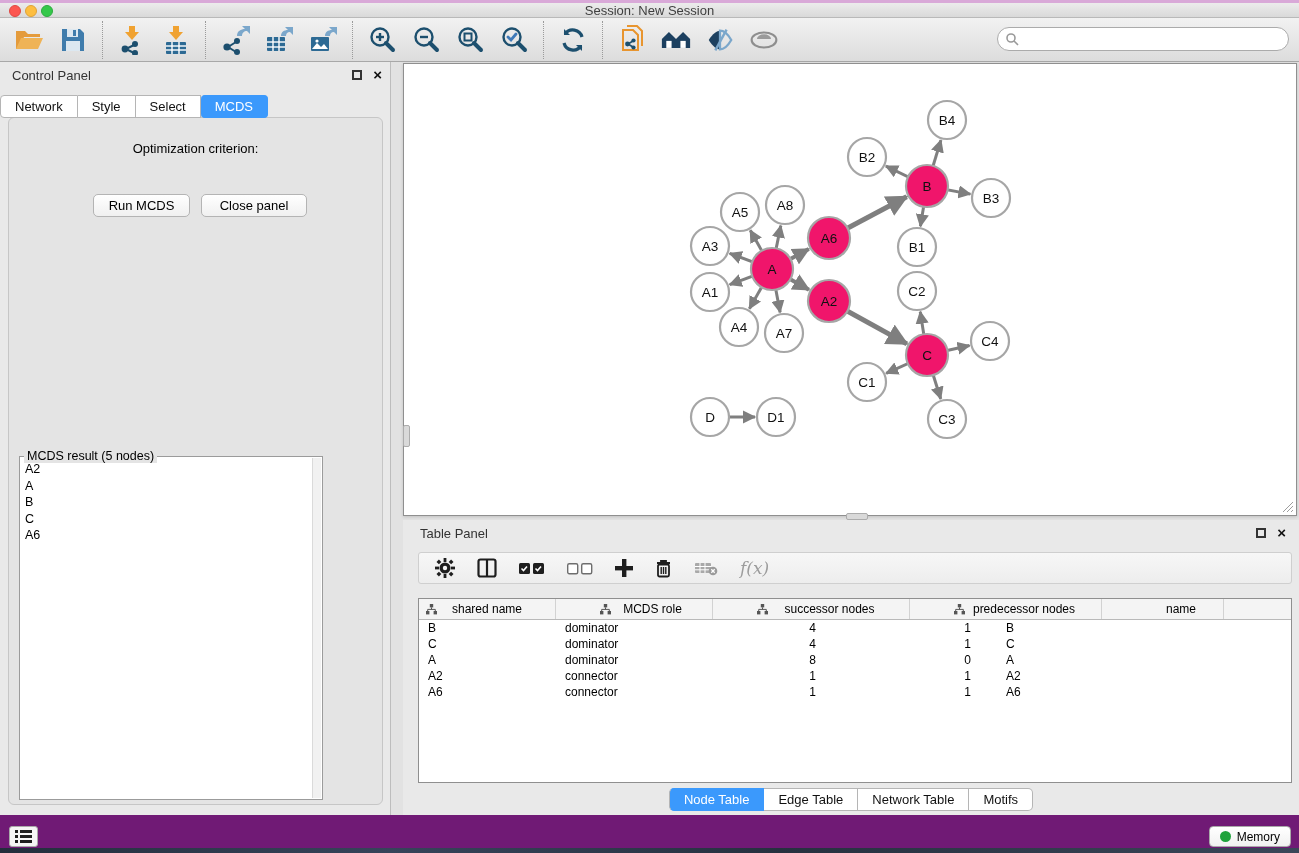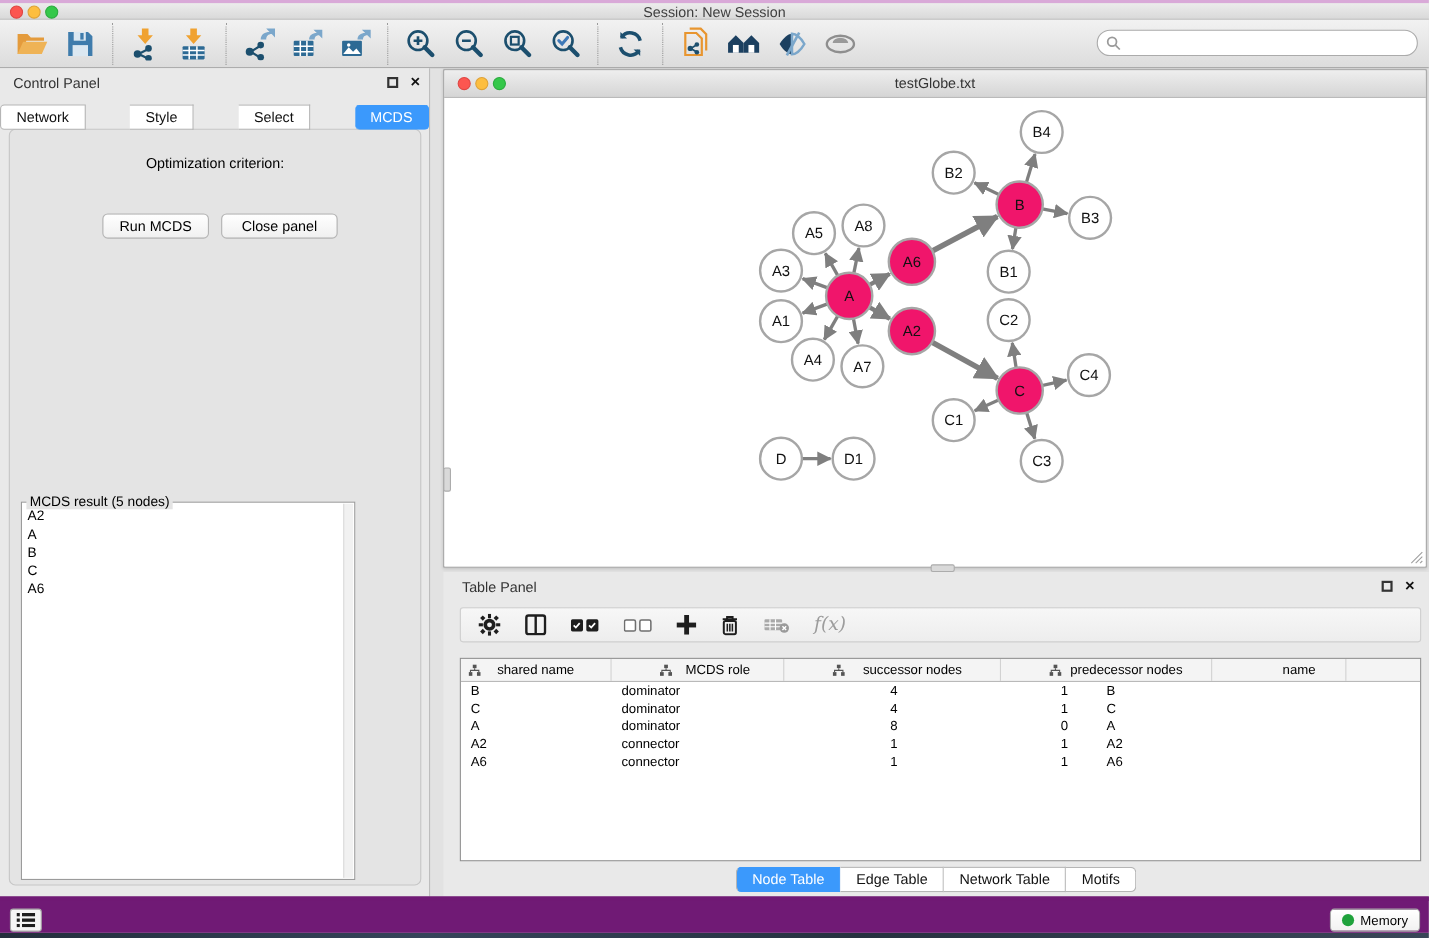--- a/index.html
+++ b/index.html
@@ -28,21 +28,21 @@
   .search-icon { position:absolute; left:8px; top:5px; }
 
   
   .control-panel { position:absolute; left:0; top:62px; width:391px; height:753px; background:#E9E9E9; border-right:1px solid #BDBDBD; }
   .panel-head { position:absolute; left:0; top:0; width:100%; height:26px; }
   .panel-head .ph-title { position:absolute; left:12px; top:6px; font-size:13px; color:#333; }
   .float-box { position:absolute; width:10px; height:10px; border:2px solid #333; top:8px; }
   .close-x { position:absolute; top:4px; font-size:15px; font-weight:900; color:#111; line-height:18px; }
   .control-panel .float-box { right:28px; } .control-panel .close-x { right:8px; }
 
-  .cp-tabs { position:absolute; left:0; top:33px; width:100%; display:flex; justify-content:space-between; z-index:2; }
+  .cp-tabs { position:absolute; left:0; top:33px; width:100%; display:flex; justify-content:flex-start; z-index:2; }
   .cp-tabs .tab, .seg .tab { height:23px; line-height:21px; font-size:13px; color:#111; background:#fff;
     border:1px solid #B5B5B5; border-left:none; padding:0 14px; }
   .cp-tabs .tab:first-child { border-left:1px solid #B5B5B5; border-radius:4px 0 0 4px; }
   .cp-tabs .tab:last-child { border-radius:0 4px 4px 0; }
   .cp-tabs .tab.active, .seg .tab.active { background:#3B99FC; color:#fff; border-color:#3B99FC; border-radius:4px; }
 
   .cp-content { position:absolute; left:8px; top:55px; width:375px; height:688px; background:#E4E4E4;
     border:1px solid #C6C6C6; border-radius:6px; }
   .opt-label { position:absolute; left:0; width:100%; top:23px; text-align:center; font-size:13px; color:#000; }
   .criterion { position:absolute; left:34px; top:43px; width:313px; height:25px; background:#fff;
@@ -322,26 +322,20 @@
           <div class="mcds-item">B</div>
           <div class="mcds-item">C</div>
           <div class="mcds-item">A6</div>
         </div>
       <div class="result-scroll"></div>
     </div>
   </div>
 </div>
 
 <div class="net-window">
-  <div class="net-titlebar">
-    <span class="tl red"></span>
-    <span class="tl yellow"></span>
-    <span class="tl green"></span>
-    <div class="title">testGlobe.txt</div>
-  </div>
   <svg class="net-canvas" id="net-canvas" viewBox="0 0 892 426">
     <defs>
       <marker id="arrow" markerUnits="strokeWidth" markerWidth="5" markerHeight="4.4" refX="4" refY="2.2" orient="auto">
         <path d="M0,0 L4.4,2.2 L0,4.4 z" fill="#7F7F7F"></path>
       </marker>
     </defs>
     <g id="edge-layer">
         <line x1="368" y1="180" x2="346.2802298908604" y2="141.3116594930951" stroke="#7F7F7F" stroke-width="3" marker-end="url(#arrow)"></line>
         <line x1="368" y1="180" x2="376.8197415899078" y2="136.57973371122313" stroke="#7F7F7F" stroke-width="3" marker-end="url(#arrow)"></line>
         <line x1="368" y1="180" x2="325.6888905866086" y2="164.30394328212898" stroke="#7F7F7F" stroke-width="3" marker-end="url(#arrow)"></line>

